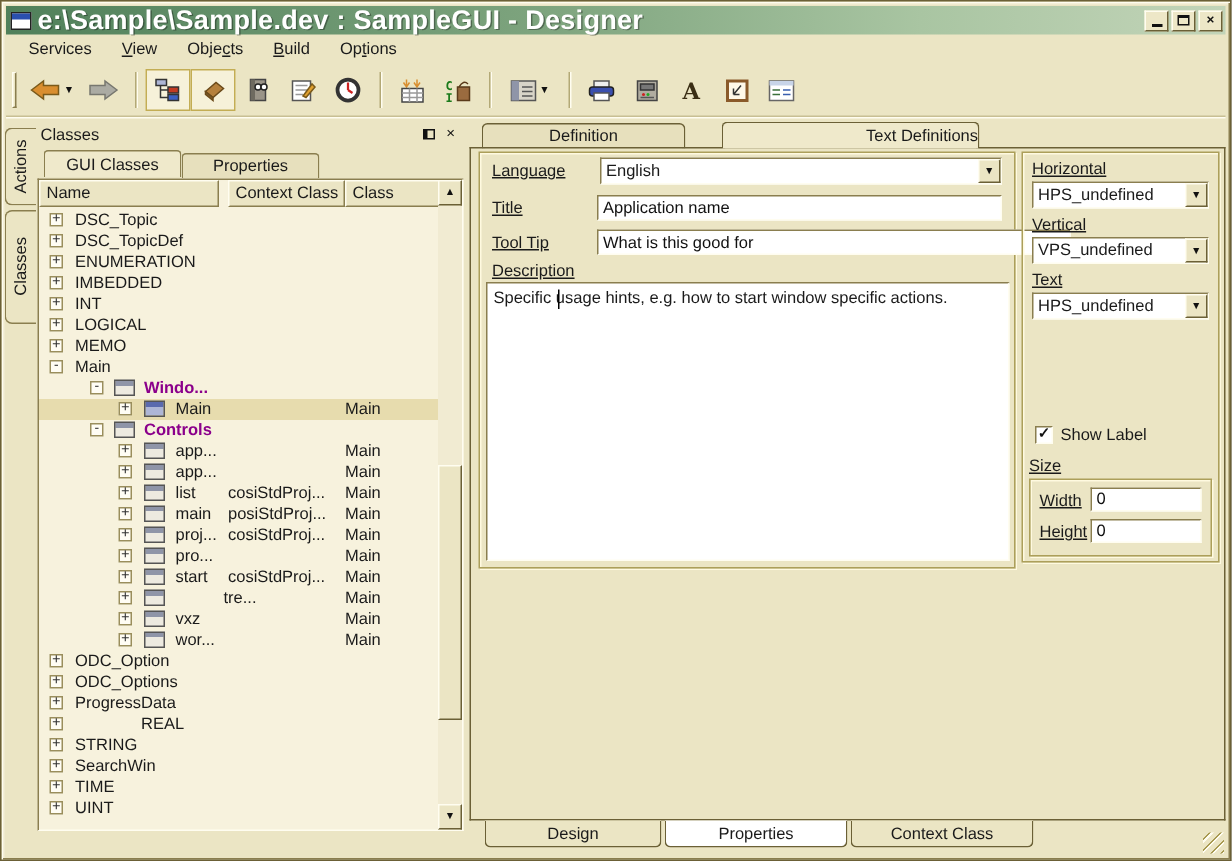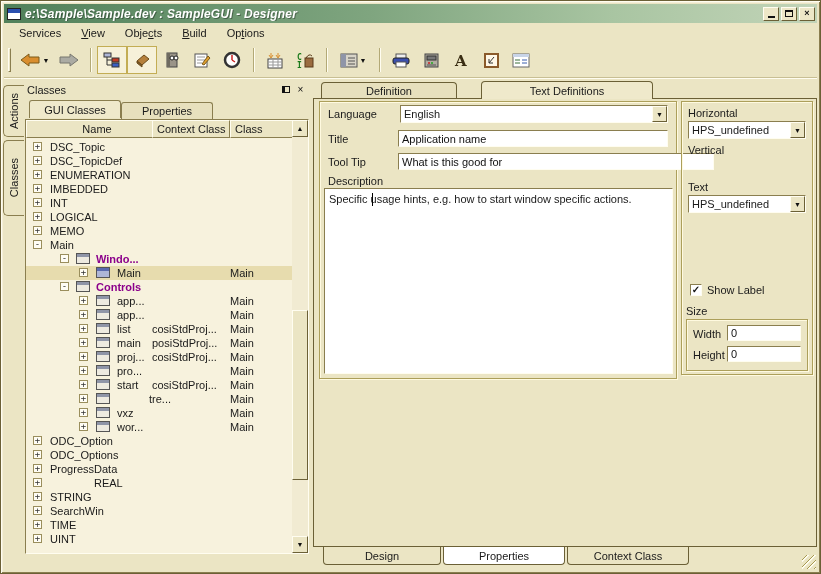--- a/index.html
+++ b/index.html
@@ -11,21 +11,21 @@
     box-shadow:inset 1px 1px 0 #FFFDF0, inset -1px -1px 0 #8A7E4F, inset 2px 2px 0 #F4EFD8;
     font-family:"Liberation Sans", sans-serif;font-size:11px;color:#1a1a1a;
     overflow:hidden;
   }
   
   .titlebar{position:absolute;left:3px;top:3px;right:3px;height:19px;
     background:linear-gradient(to right,#50805A,#7FA57F 45%,#A9C5A2 75%,#C2D4B8);
     display:flex;align-items:center;padding:0 2px;}
   .appicon{width:14px;height:12px;background:#fff;border:1px solid #222;margin:0 4px 0 1px;position:relative;}
   .appicon::before{content:"";position:absolute;left:0;top:0;right:0;height:4px;background:#2a4fae;}
-  .titletext{color:#fff;font-weight:bold;font-size:12px;letter-spacing:.2px;text-shadow:1px 1px 0 rgba(0,0,0,.35);flex:1;white-space:nowrap;overflow:hidden;font-style:italic;}
+  .titletext{color:#fff;font-weight:bold;font-size:18px;letter-spacing:.2px;text-shadow:1px 1px 0 rgba(0,0,0,.35);flex:1;white-space:nowrap;overflow:hidden;}
   .wbtns{display:flex;gap:2px;}
   .wbtn{width:16px;height:14px;background:#EDE7C7;border:1px solid;border-color:#FFFDF0 #6B6036 #6B6036 #FFFDF0;
     display:flex;align-items:center;justify-content:center;font-size:9px;line-height:1;color:#111;font-weight:bold;}
   .wbtn .minline{display:block;width:7px;height:2px;background:#111;margin-top:7px;}
   .wbtn .maxbox{display:block;width:8px;height:7px;border:1px solid #111;border-top-width:2px;}
   
   .menubar{position:absolute;left:3px;top:22px;right:3px;height:20px;display:flex;align-items:center;padding-left:6px;gap:2px;}
   .mi{padding:2px 9px;cursor:default;}
   .u{text-decoration:underline;}
   
@@ -52,21 +52,21 @@
   .dockglyph{display:block;width:8px;height:7px;border:1px solid #111;border-left-width:3px;}
   .ptab{position:absolute;top:19px;height:18px;background:#EBE5C4;border:1px solid #8A7E4F;border-bottom:none;border-radius:3px 3px 0 0;
     display:flex;align-items:center;justify-content:center;}
   .ptab.active{z-index:2;background:#EFE9CB;}
   #ptab-gui{left:4px;width:92px;}
   #ptab-props{left:96px;width:92px;top:21px;height:17px;background:#E7E0BD;}
   .listbox{position:absolute;left:0;top:38px;right:0;bottom:1px;background:#F7F2DD;
     border:1px solid;border-color:#8A7E4F #FFFDF0 #FFFDF0 #8A7E4F;}
   .colhead{position:absolute;left:0;top:0;height:18px;background:#EBE5C4;border:1px solid;
     border-color:#FFFDF0 #8A7E4F #8A7E4F #FFFDF0;display:flex;align-items:center;padding-left:4px;overflow:hidden;}
-  #col-name{left:0;width:138px;justify-content:center;}
+  #col-name{left:0;width:120px;}
   #col-ctx{left:126px;width:78px;}
   #col-class{left:204px;width:72px;align-items:center;}
   
   .vscroll{position:absolute;right:0;top:0;width:16px;bottom:0;background:#F1EBD2;}
   .sbtn{position:absolute;left:0;width:16px;height:17px;background:#EBE5C4;border:1px solid;border-color:#FFFDF0 #6B6036 #6B6036 #FFFDF0;
     display:flex;align-items:center;justify-content:center;font-size:7px;color:#111;}
   .sthumb{position:absolute;left:0;width:16px;background:#EBE5C4;border:1px solid;border-color:#FFFDF0 #6B6036 #6B6036 #FFFDF0;}
   
   #class-tree{position:absolute;left:0;top:18px;right:16px;bottom:0;overflow:hidden;}
   .trow{position:absolute;left:0;width:266px;height:14px;}
@@ -79,27 +79,27 @@
   .bpurple{color:#8B008B;font-weight:bold;}
   .tctx{position:absolute;left:126px;top:1px;width:76px;overflow:hidden;white-space:nowrap;}
   .tcls{position:absolute;left:204px;top:1px;white-space:nowrap;}
   
   #rightpanel{position:absolute;left:312px;top:80px;width:506px;height:491px;}
   .rtab{position:absolute;top:0;height:18px;background:#EBE5C4;border:1px solid #6B6036;border-bottom:none;border-radius:4px 4px 0 0;
     display:flex;align-items:center;justify-content:center;}
   .rtab.active{z-index:3;background:#EFE9CB;height:18px;}
   .rtab.inactive{top:1px;height:17px;background:#E7E0BD;}
   #rtab-def{left:8px;width:136px;}
-  #rtab-text{left:168px;width:172px;}
+  #rtab-text{left:168px;width:172px;justify-content:flex-end;}
   .pageline{position:absolute;left:0;top:17px;right:2px;height:449px;border:1px solid #6B6036;border-bottom:none;z-index:1;}
   .bline{position:absolute;left:0;top:465px;right:2px;border-top:1px solid #6B6036;}
   .group{position:absolute;border:1px solid #AC9F5A;box-shadow:1px 1px 0 #FFFAE0, inset 1px 1px 0 #FFFAE0;}
   #grp-fields{left:6px;top:20px;width:358px;height:278px;z-index:2;}
   #grp-pos{left:368px;top:20px;width:132px;height:274px;z-index:2;}
-  .flabel{position:absolute;white-space:nowrap;}
+  .flabel{position:absolute;white-space:nowrap;text-decoration:underline;}
   .tf{position:absolute;height:17px;border:1px solid;border-color:#8A7E4F #FFFDF0 #FFFDF0 #8A7E4F;background:#fff;
     font-family:"Liberation Sans",sans-serif;font-size:11px;padding:1px 3px;color:#111;}
   .combo{position:absolute;height:18px;background:#fff;border:1px solid;border-color:#8A7E4F #FFFDF0 #FFFDF0 #8A7E4F;display:flex;align-items:center;}
   .combo-text{flex:1;padding-left:3px;white-space:nowrap;overflow:hidden;}
   .combo-btn{width:15px;height:100%;background:#EBE5C4;border:1px solid;border-color:#FFFDF0 #6B6036 #6B6036 #FFFDF0;
     display:flex;align-items:center;justify-content:center;font-size:7px;color:#111;}
   .descbox{position:absolute;left:4px;top:86px;width:349px;height:186px;background:#fff;
     border:1px solid;border-color:#8A7E4F #FFFDF0 #FFFDF0 #8A7E4F;padding:3px 4px;line-height:14px;}
   .caret{position:absolute;left:47px;top:4px;width:1px;height:13px;background:#000;}
   .cbrow{position:absolute;left:8px;top:182px;display:flex;align-items:center;gap:5px;}
@@ -475,20 +475,24 @@
       </div>
     </div>
 
     <div class="group" id="grp-pos">
       <span class="flabel" style="left:6px;top:5px;">Horizontal</span>
       <div class="combo" style="left:6px;top:19px;width:118px;">
         <span class="combo-text">HPS_undefined</span>
         <span class="combo-btn">▼</span>
       </div>
       <span class="flabel" style="left:6px;top:42px;">Vertical</span>
+      <div class="combo" style="left:6px;top:56px;width:118px;">
+        <span class="combo-text">VPS_undefined</span>
+        <span class="combo-btn">▼</span>
+      </div>
       <span class="flabel" style="left:6px;top:79px;">Text</span>
       <div class="combo" style="left:6px;top:93px;width:118px;">
         <span class="combo-text">HPS_undefined</span>
         <span class="combo-btn">▼</span>
       </div>
       <div class="cbrow">
         <span class="cbbox">✓</span>
         <span>Show Label</span>
       </div>
       <span class="flabel" style="left:4px;top:203px;">Size</span>

